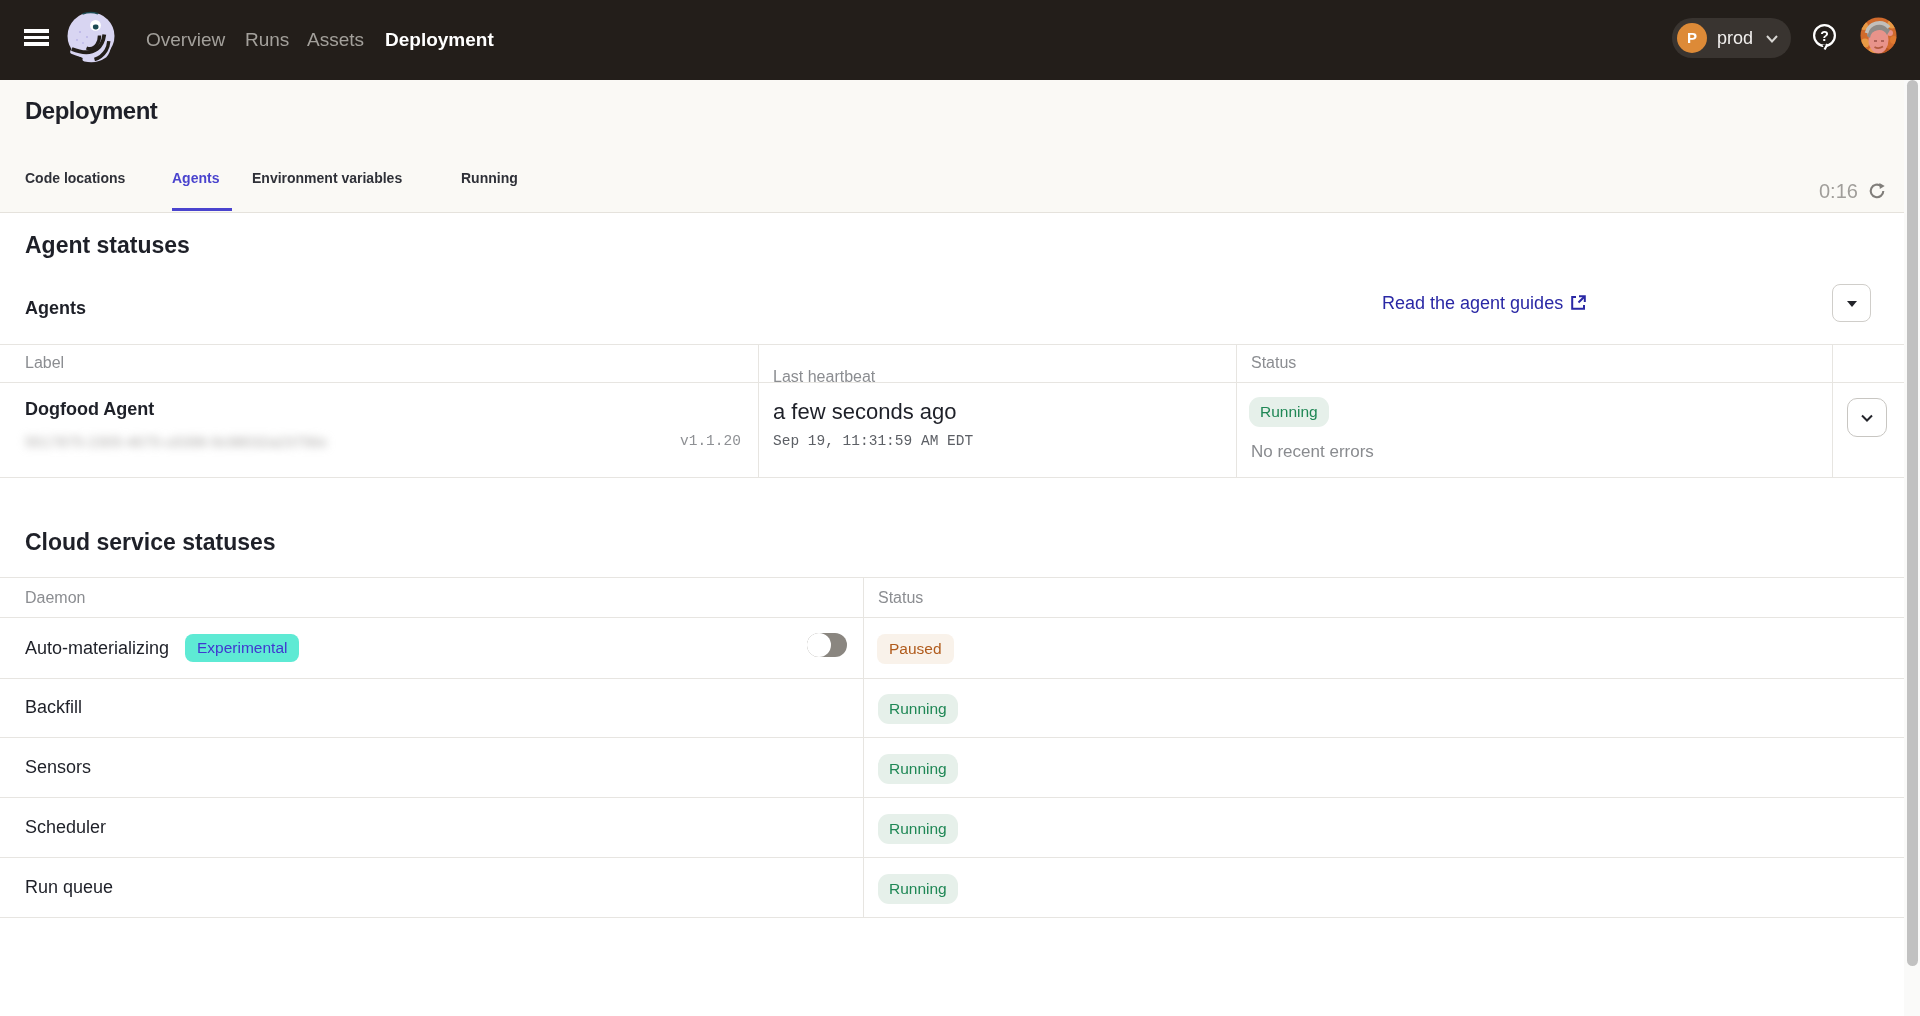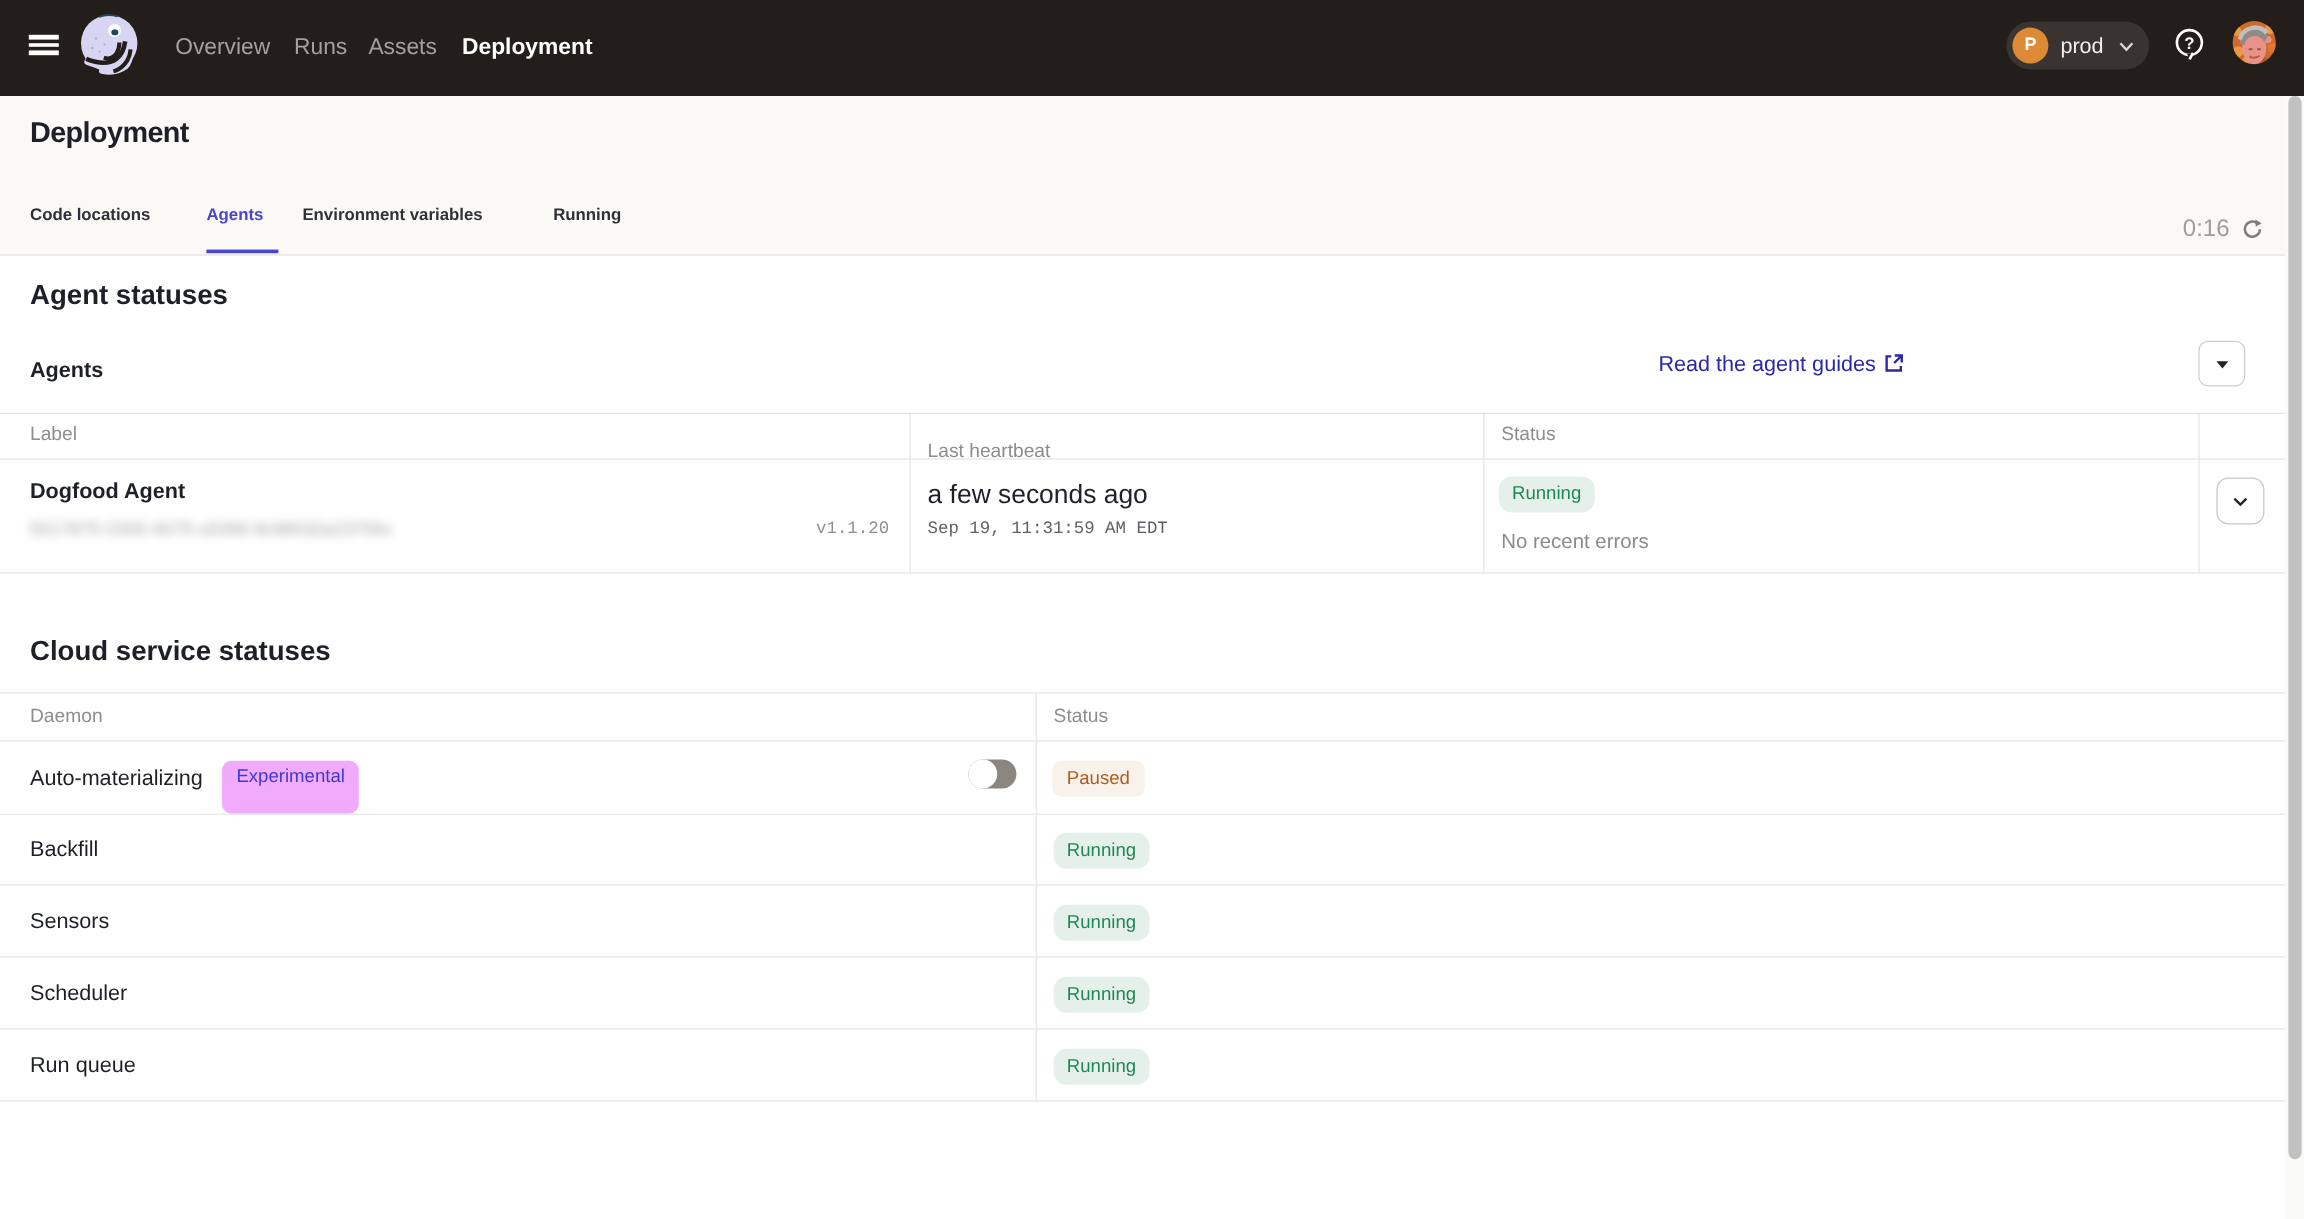--- a/index.html
+++ b/index.html
@@ -45,21 +45,21 @@
     border:1px solid #D0CECA; background:#fff; }
   #caretbtn:after { content:""; position:absolute; left:14px; top:16px; border-left:5.5px solid transparent;
     border-right:5.5px solid transparent; border-top:6px solid #23242A; }
 
   .hline { position:absolute; left:0; width:1904px; height:1px; background:#E7E5E1; }
   .vline { position:absolute; width:1px; background:#E7E5E1; }
   .colhead { position:absolute; font-size:16px; color:#8B8D91; }
   .pill { position:absolute; height:30px; border-radius:8px; font-size:15.5px; line-height:30px; padding:0 11px; }
   .pill.green { background:#E6F0EA; color:#1F8755;border-radius:11px; }
   .pill.orange { background:#F9F2EA; color:#B05B1C; padding:0 12px; }
-  .pill.purple { background:#f0abfc; color:#4038D0; height:44px; line-height:28px; padding:0 12px; }
+  .pill.purple { background:#5eead4; color:#4038D0; height:28px; line-height:28px; padding:0 12px; }
 
   .mono { font-family:"Liberation Mono", monospace; }
 </style>
 </head>
 <body>
 <div id="page">
 
   <div id="topbar">
     <div class="burger-bar" style="top:29px"></div>
     <div class="burger-bar" style="top:35.5px"></div>

